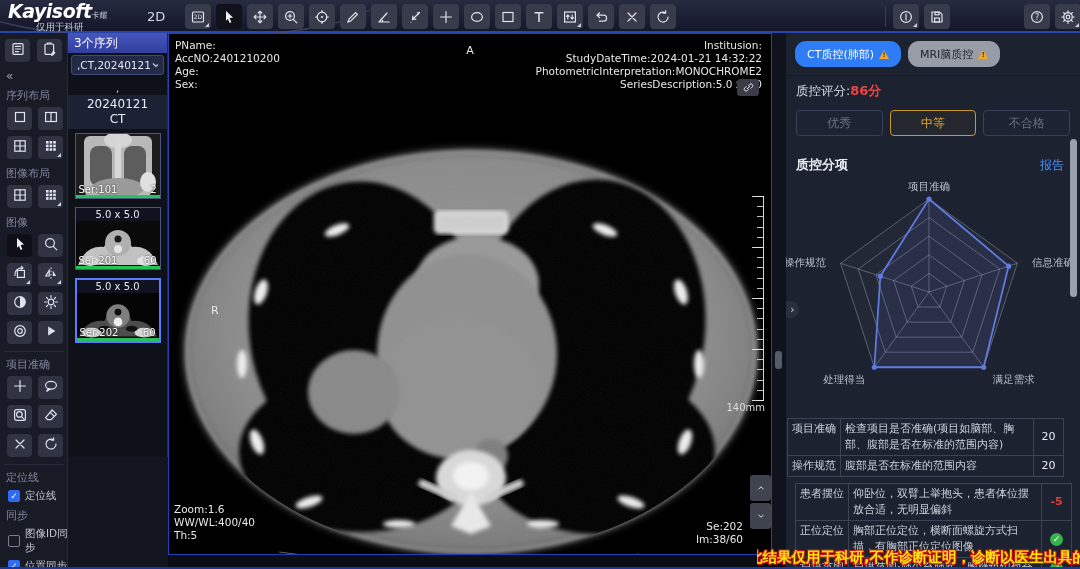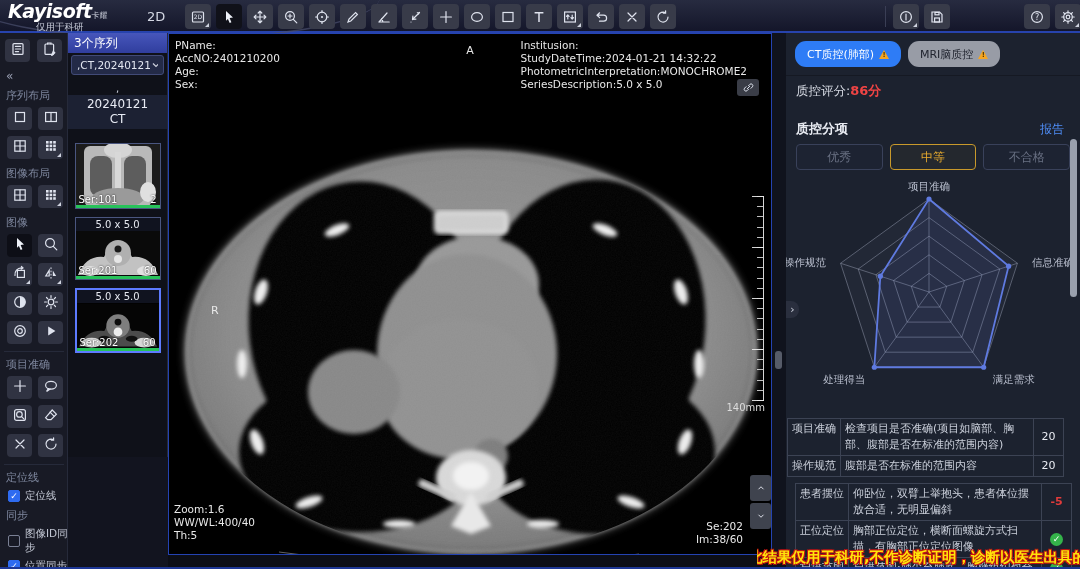--- a/index.html
+++ b/index.html
@@ -49,35 +49,35 @@
   
   #series{position:absolute;left:68px;top:33px;width:100px;height:424px;background:#0f1119;
           border-right:1px solid #262a3a;}
   #series-header{height:20px;background:linear-gradient(180deg,#4756bb,#303e9e);
                  color:#fff;font-size:12px;padding:2px 0 0 6px;}
   #series-dd{margin:2px 3px;height:20px;background:#232a47;border:1px solid #414a77;border-radius:3px;
              display:flex;align-items:center;justify-content:space-between;padding:0 5px;cursor:pointer;}
   #series-dd .val{font-size:10.5px;color:#e2e6f0;}
   #series-comma{text-align:center;color:#cfd3df;font-size:10px;height:12px;margin-top:8px;}
   #series-group{background:#1c2133;text-align:center;color:#e8ebf4;font-size:12px;padding:2px 0;line-height:1.25;}
-  #thumb-list{padding:14px 6px;}
+  #thumb-list{padding:4px 6px;}
   .thumb{position:relative;margin:0 auto 8px auto;width:86px;background:#000;
          border:1px solid #4a5680;cursor:pointer;}
   .thumb.selected{border:2px solid #5d7bff;}
   .thumb .ttl{text-align:center;font-size:10px;color:#e5e8f0;background:#10131f;padding:1px 0;}
   .thumb .scene{display:block;width:100%;}
   .thumb .foot{position:absolute;left:0;right:0;bottom:3px;display:flex;justify-content:space-between;
                padding:0 3px;font-size:10px;color:#fff;text-shadow:0 0 2px #000;}
   .thumb .bar{position:absolute;left:0;right:0;bottom:0;height:3px;background:#27c25a;}
   
   #viewer{position:absolute;left:168px;top:33px;width:604px;height:522px;background:#000;
           border:1px solid #2443b2;overflow:hidden;}
   .ovl{position:absolute;font-size:10.5px;line-height:13px;color:#e8e8e8;z-index:5;}
   #ovl-tl{left:6px;top:5px;}
-  #ovl-tr{right:24px;top:5px;}
+  #ovl-tr{right:9px;top:5px;text-align:right;}
   #link-btn{position:absolute;right:12px;top:45px;width:22px;height:17px;background:#3a3d47;
             border-radius:3px;display:flex;align-items:center;justify-content:center;z-index:6;cursor:pointer;}
   #orient-a{left:50%;top:10px;transform:translateX(-50%);font-size:11px;}
   #orient-r{left:42px;top:270px;font-size:11px;}
   #ovl-bl{left:5px;bottom:12px;}
   #ovl-br{right:28px;bottom:8px;text-align:right;}
   #ruler{position:absolute;right:7px;top:162px;width:7px;height:205px;z-index:4;
          border-right:1px solid #d6d6d6;
          background:repeating-linear-gradient(to bottom,rgba(225,225,225,.85) 0 1px,transparent 1px 10.2px);}
   #ruler-major{position:absolute;right:7px;top:162px;width:12px;height:205px;z-index:4;
@@ -673,29 +673,29 @@
         <div class="pill active">
           <span>CT质控(肺部)</span>
           <span class="warn"></span>
         </div>
         <div class="pill inactive">
           <span>MRI脑质控</span>
           <span class="warn"></span>
         </div>
       </div>
     <div id="qc-score"><span>质控评分:</span><b>86分</b></div>
+    <div id="qc-grades">
+        <div class="grade">优秀</div>
+        <div class="grade sel">中等</div>
+        <div class="grade">不合格</div>
+      </div>
     <div id="qc-subhead">
       <span id="qc-subtitle">质控分项</span>
       <span id="qc-report">报告</span>
     </div>
-    <div id="qc-grades">
-        <div class="grade">优秀</div>
-        <div class="grade sel">中等</div>
-        <div class="grade">不合格</div>
-      </div>
     <div id="radar-wrap"><svg id="radar-svg" width="290" height="238">
           <polygon points="143,23 231.44825601544926,87.26141952312989 197.6640284632,191.2385804768701 88.3359715368,191.2385804768701 54.55174398455071,87.2614195231299" fill="rgba(150,160,190,0.05)" stroke="none"></polygon>
           <polygon points="143,97.4 160.68965120308985,110.25228390462598 153.93280569264,131.04771609537403 132.06719430736,131.04771609537403 125.31034879691015,110.25228390462598" fill="none" stroke="rgba(165,172,192,0.55)" stroke-width="0.8"></polygon>
           <polygon points="143,78.8 178.3793024061797,104.50456780925195 164.86561138528,146.09543219074806 121.13438861472,146.09543219074806 107.62069759382028,104.50456780925197" fill="none" stroke="rgba(165,172,192,0.55)" stroke-width="0.8"></polygon>
           <polygon points="143,60.2 196.06895360926956,98.75685171387794 175.79841707792,161.14314828612206 110.20158292208001,161.14314828612206 89.93104639073043,98.75685171387795" fill="none" stroke="rgba(165,172,192,0.55)" stroke-width="0.8"></polygon>
           <polygon points="143,41.599999999999994 213.7586048123594,93.0091356185039 186.73122277056,176.1908643814961 99.26877722944,176.1908643814961 72.24139518764056,93.00913561850392" fill="none" stroke="rgba(165,172,192,0.55)" stroke-width="0.8"></polygon>
           <polygon points="143,23 231.44825601544926,87.26141952312989 197.6640284632,191.2385804768701 88.3359715368,191.2385804768701 54.55174398455071,87.2614195231299" fill="none" stroke="rgba(165,172,192,0.55)" stroke-width="0.8"></polygon>
           <line x1="143" y1="116" x2="143" y2="23" stroke="rgba(165,172,192,0.55)" stroke-width="0.8"></line>
           <line x1="143" y1="116" x2="231.44825601544926" y2="87.26141952312989" stroke="rgba(165,172,192,0.55)" stroke-width="0.8"></line>
           <line x1="143" y1="116" x2="197.6640284632" y2="191.2385804768701" stroke="rgba(165,172,192,0.55)" stroke-width="0.8"></line>

